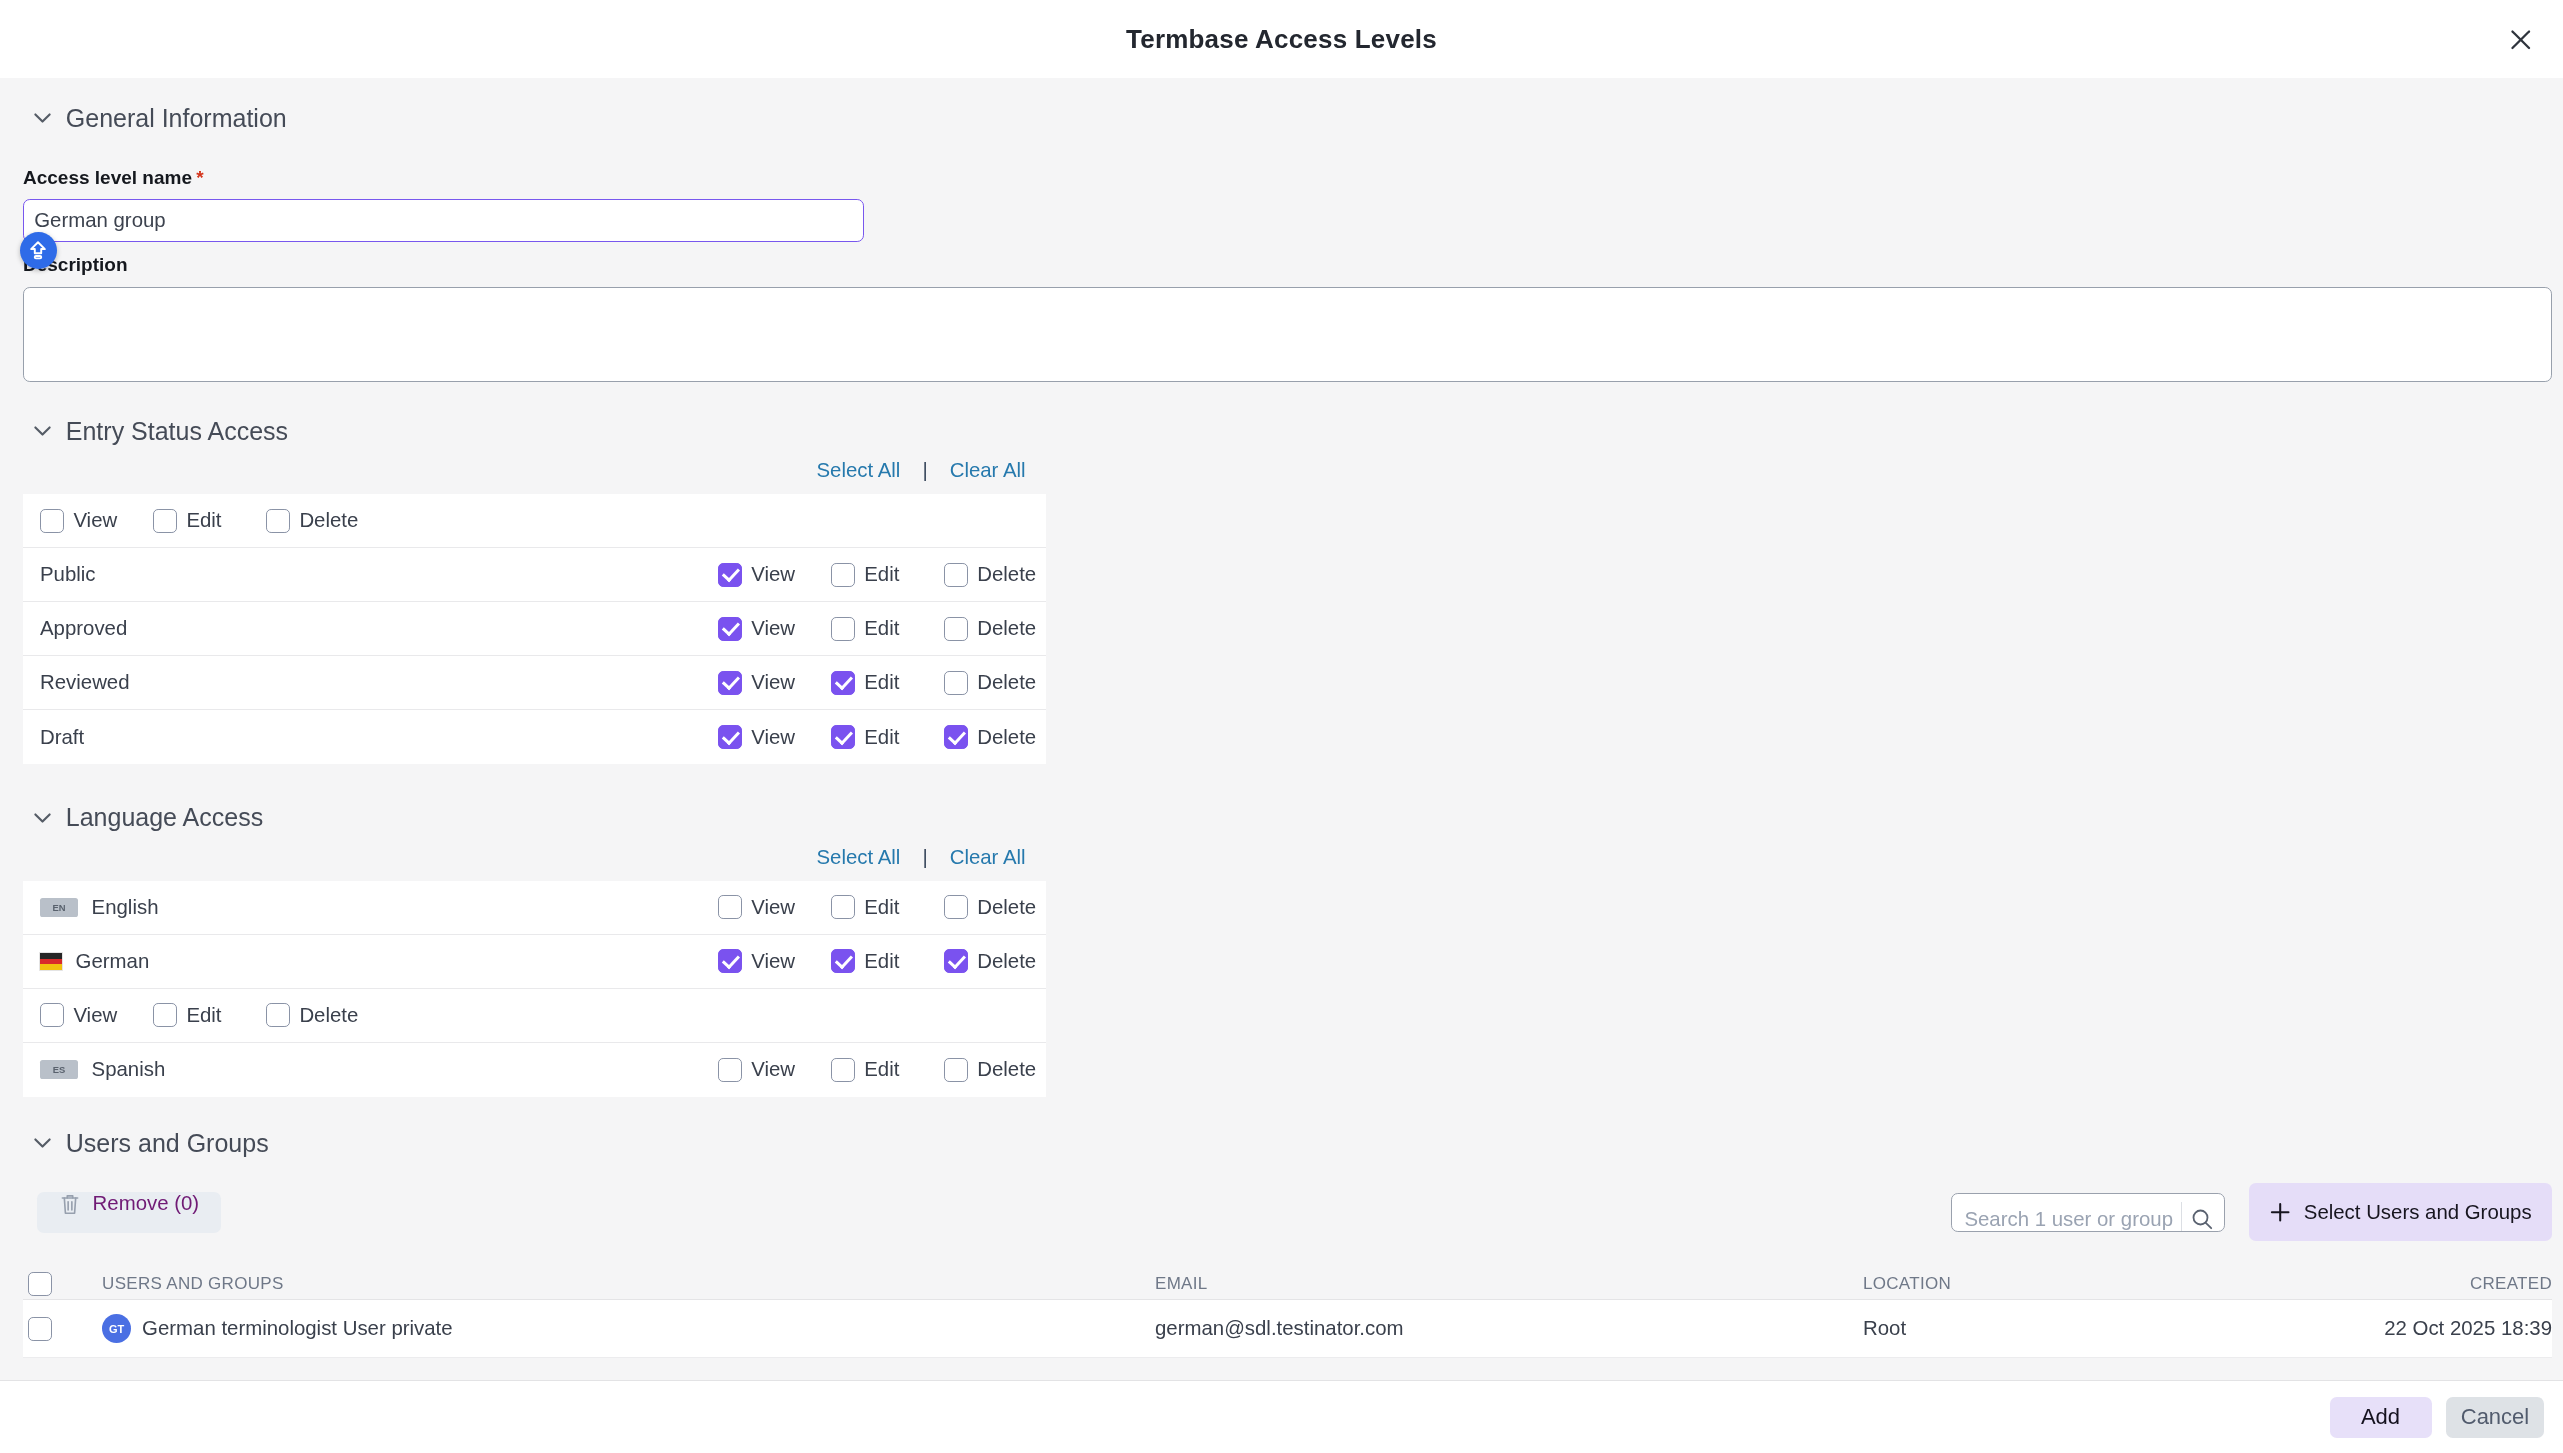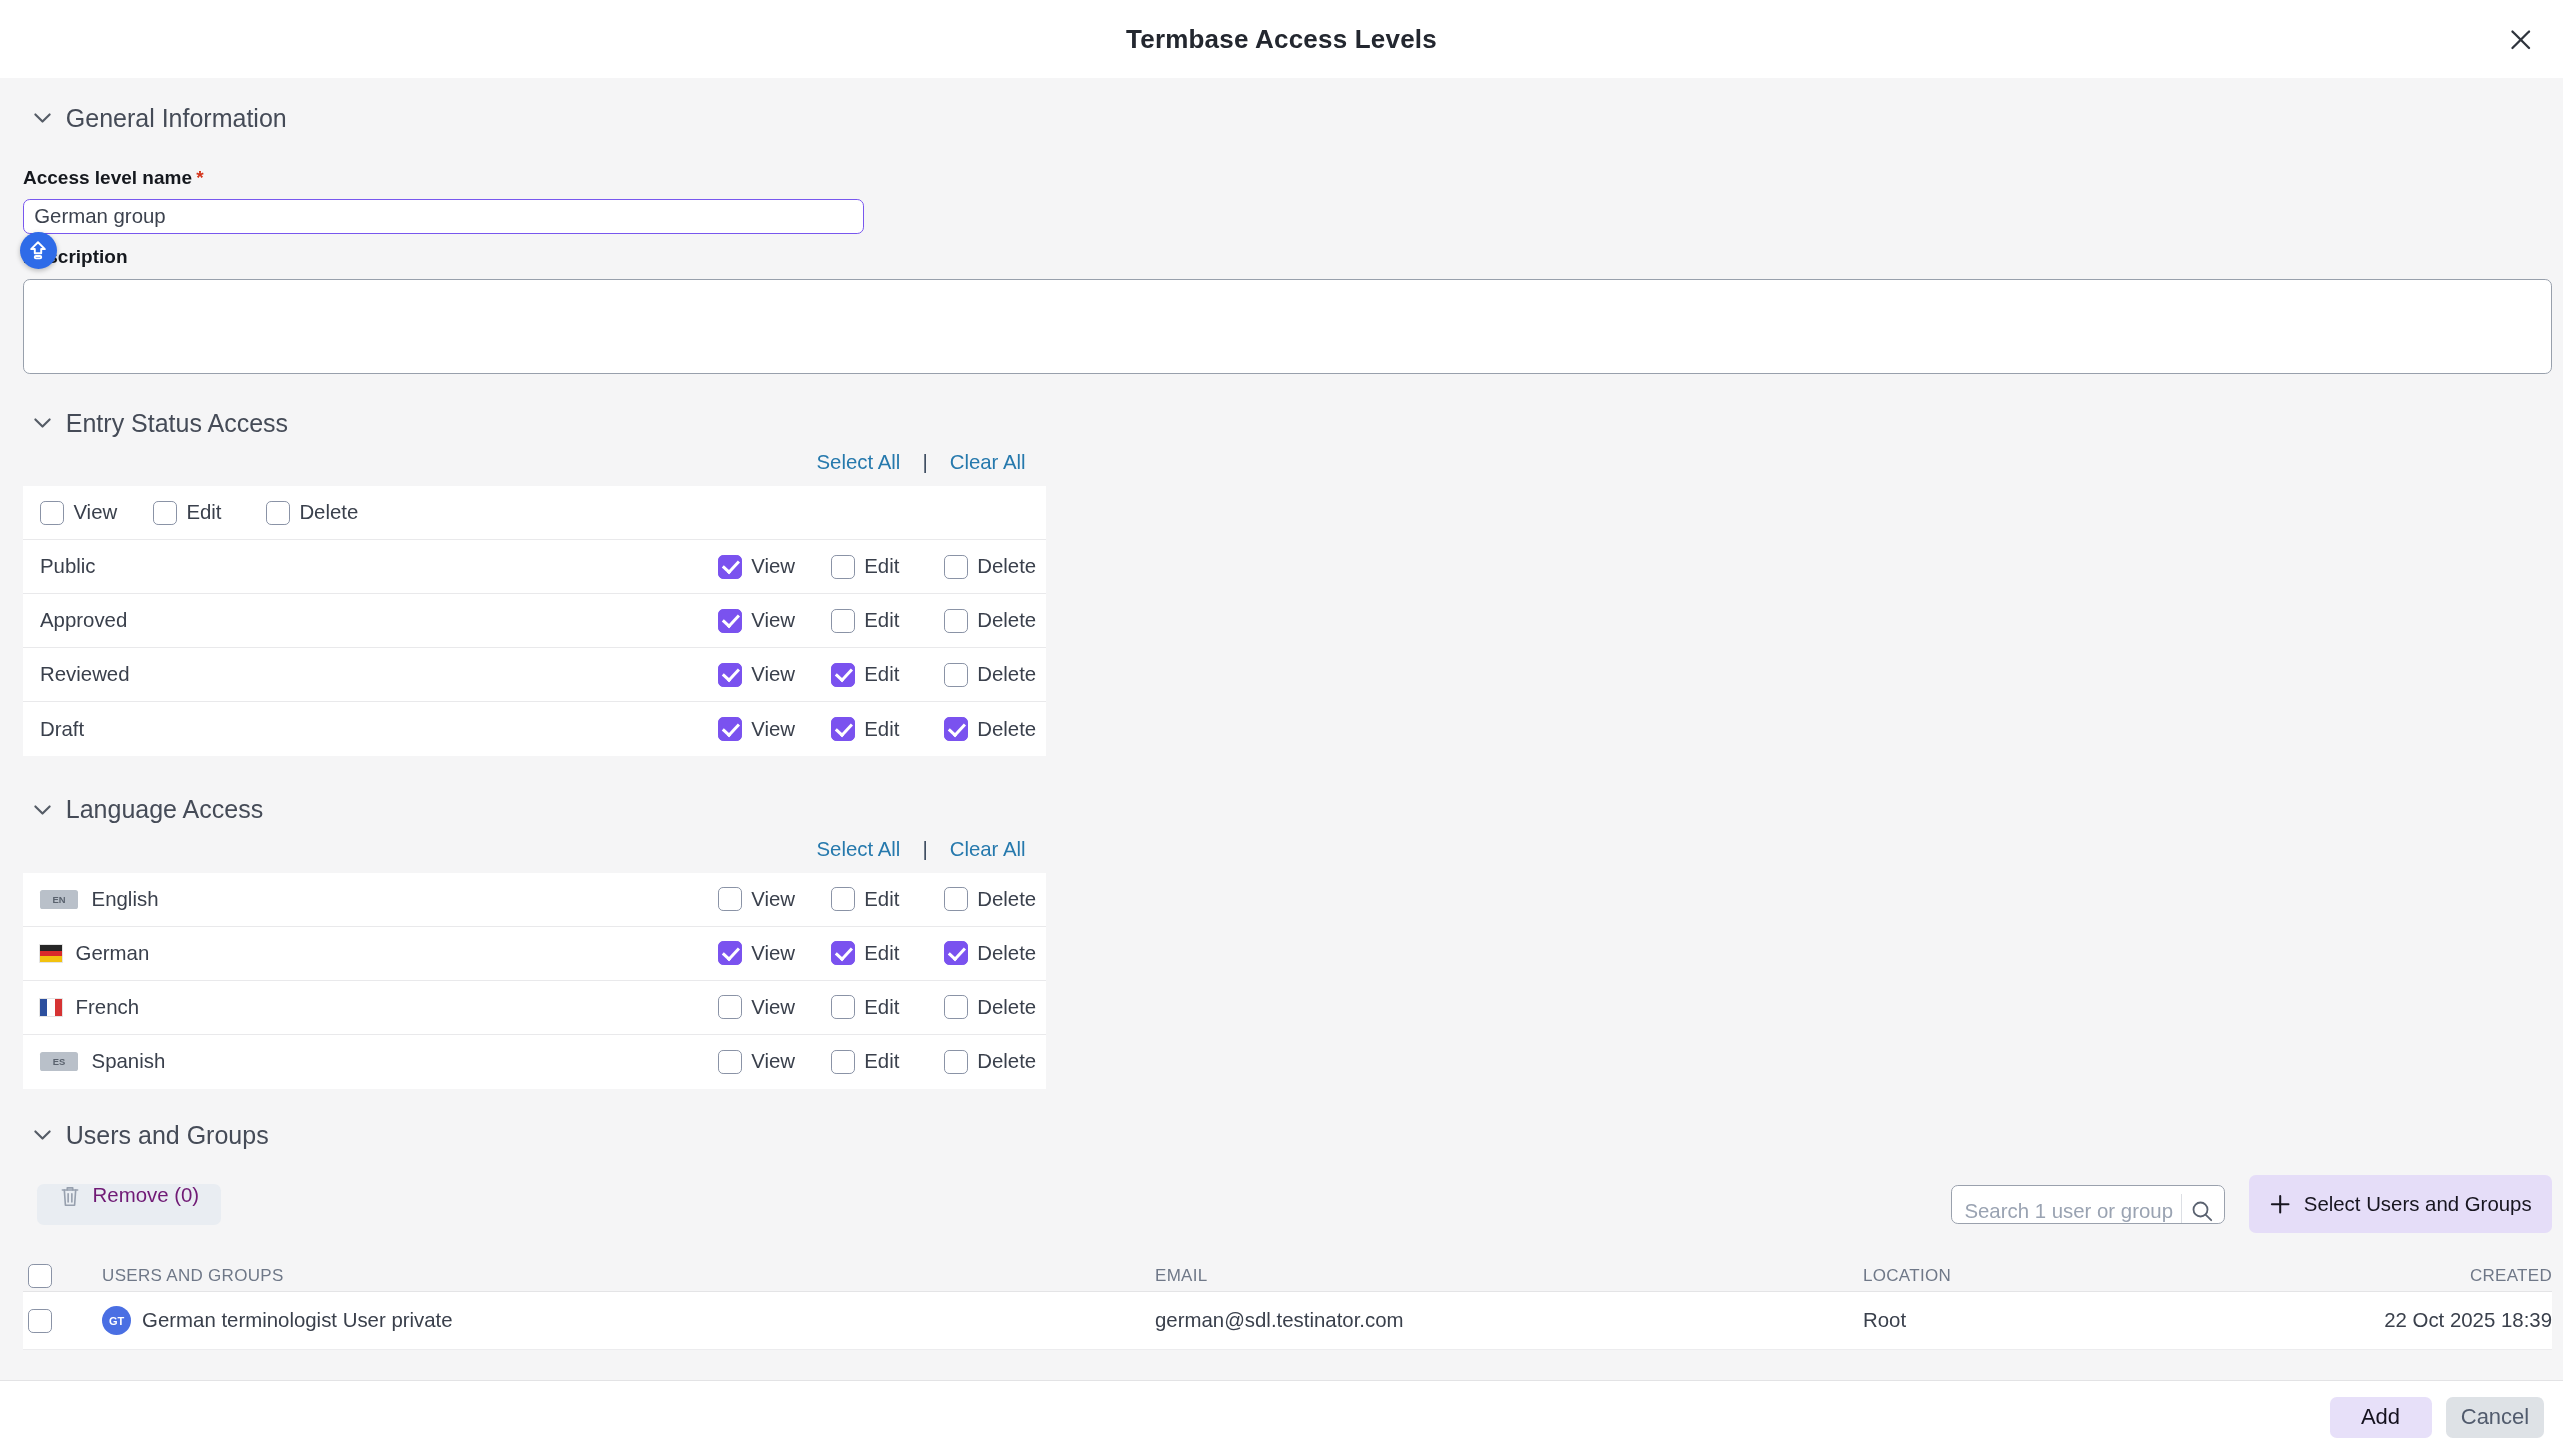--- a/index.html
+++ b/index.html
@@ -21,21 +21,21 @@
   .sh-lang { margin-top:39px; }
   .sh-users { margin-top:32px; }
   .chev { display:inline-flex; }
 
   
   .form-grid { display:flex; gap:12.8px; margin-top:34px; position:relative;flex-direction:column; }
   .col-left { width:841px; }
   .col-right { flex:1; }
   .fld-label { display:block; font-size:19px; font-weight:bold; color:#15181e; margin-bottom:10.2px; }
   .required { color:#d4351c; margin-left:4.3px; font-weight:bold; }
-  .name-input { width:100%; height:35px; border:1.7px solid #7857ee; border-radius:6.8px; background:#fff; font-size:20.4px; color:#3c424e; padding:0 10.2px; outline:none; font-family:inherit; }
+  .name-input { width:100%; height:43px; border:1.7px solid #7857ee; border-radius:6.8px; background:#fff; font-size:20.4px; color:#3c424e; padding:0 10.2px; outline:none; font-family:inherit; }
   .desc-textarea { width:100%; height:95px; border:0.9px solid #98a0ac; border-radius:6.8px; background:#fff; resize:none; font-size:20.4px; color:#3c424e; padding:8.5px 10.2px; outline:none; font-family:inherit; }
   .caps-indicator { position:absolute; left:-3.4px; top:65px; width:37px; height:37px; border-radius:50%; background:#2e6be8; display:flex; align-items:center; justify-content:center; box-shadow:0 1.7px 5.1px rgba(0,0,0,.25); }
 
   
   .links-row { width:1023px; margin-top:13.6px; display:flex; justify-content:flex-end; align-items:center; gap:22px; padding-right:20.4px; font-size:20.4px; }
   .link { color:#2679ad; cursor:pointer; }
   .link-divider { color:#3b4a5e; }
 
   
   .access-table { width:1023px; background:#ffffff; margin-top:12px; }
@@ -272,28 +272,20 @@
         <span class="perm">
             <span class="cb checked"></span>
             <span>Edit</span>
           </span>
         <span class="perm delete">
             <span class="cb checked"></span>
             <span>Delete</span>
           </span>
       </div>
       <div class="arow">
-        <span class="rlabel">
-            <span class="flag flag-fr">
-              <span class="s1"></span>
-              <span class="s2"></span>
-              <span class="s3"></span>
-            </span>
-            <span>French</span>
-          </span>
         <span class="perm">
             <span class="cb"></span>
             <span>View</span>
           </span>
         <span class="perm">
             <span class="cb"></span>
             <span>Edit</span>
           </span>
         <span class="perm delete">
             <span class="cb"></span>

